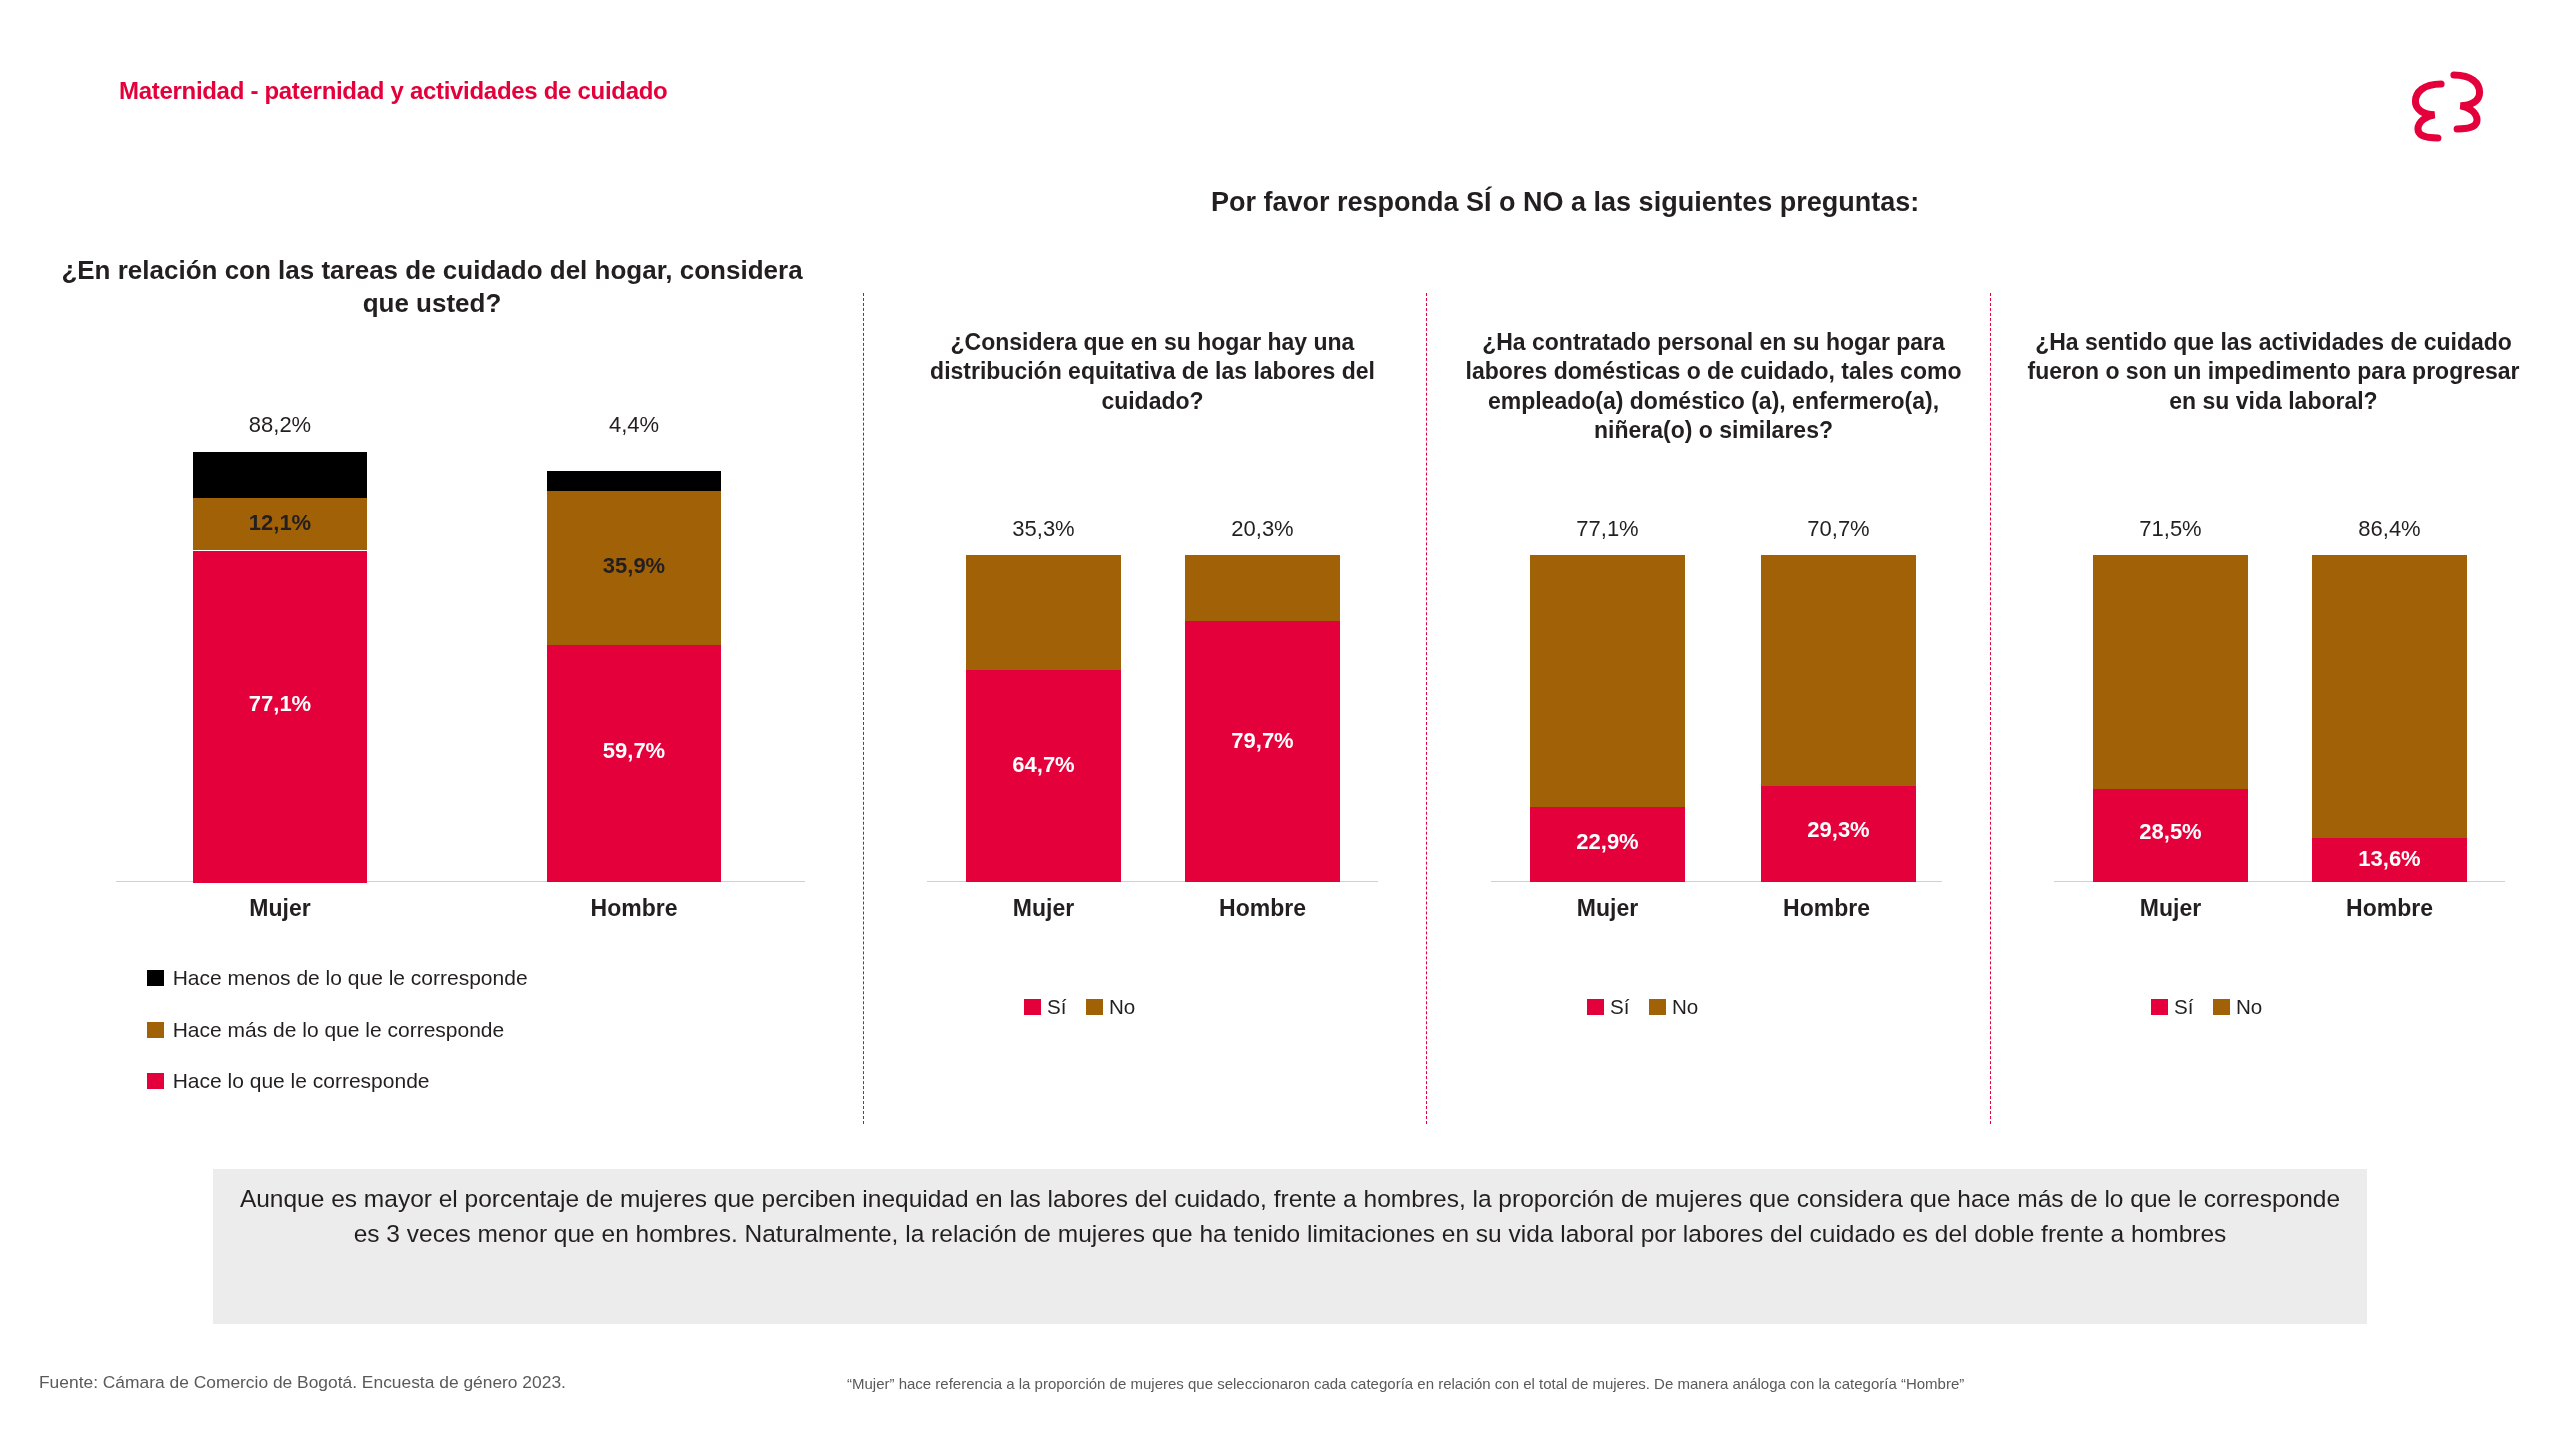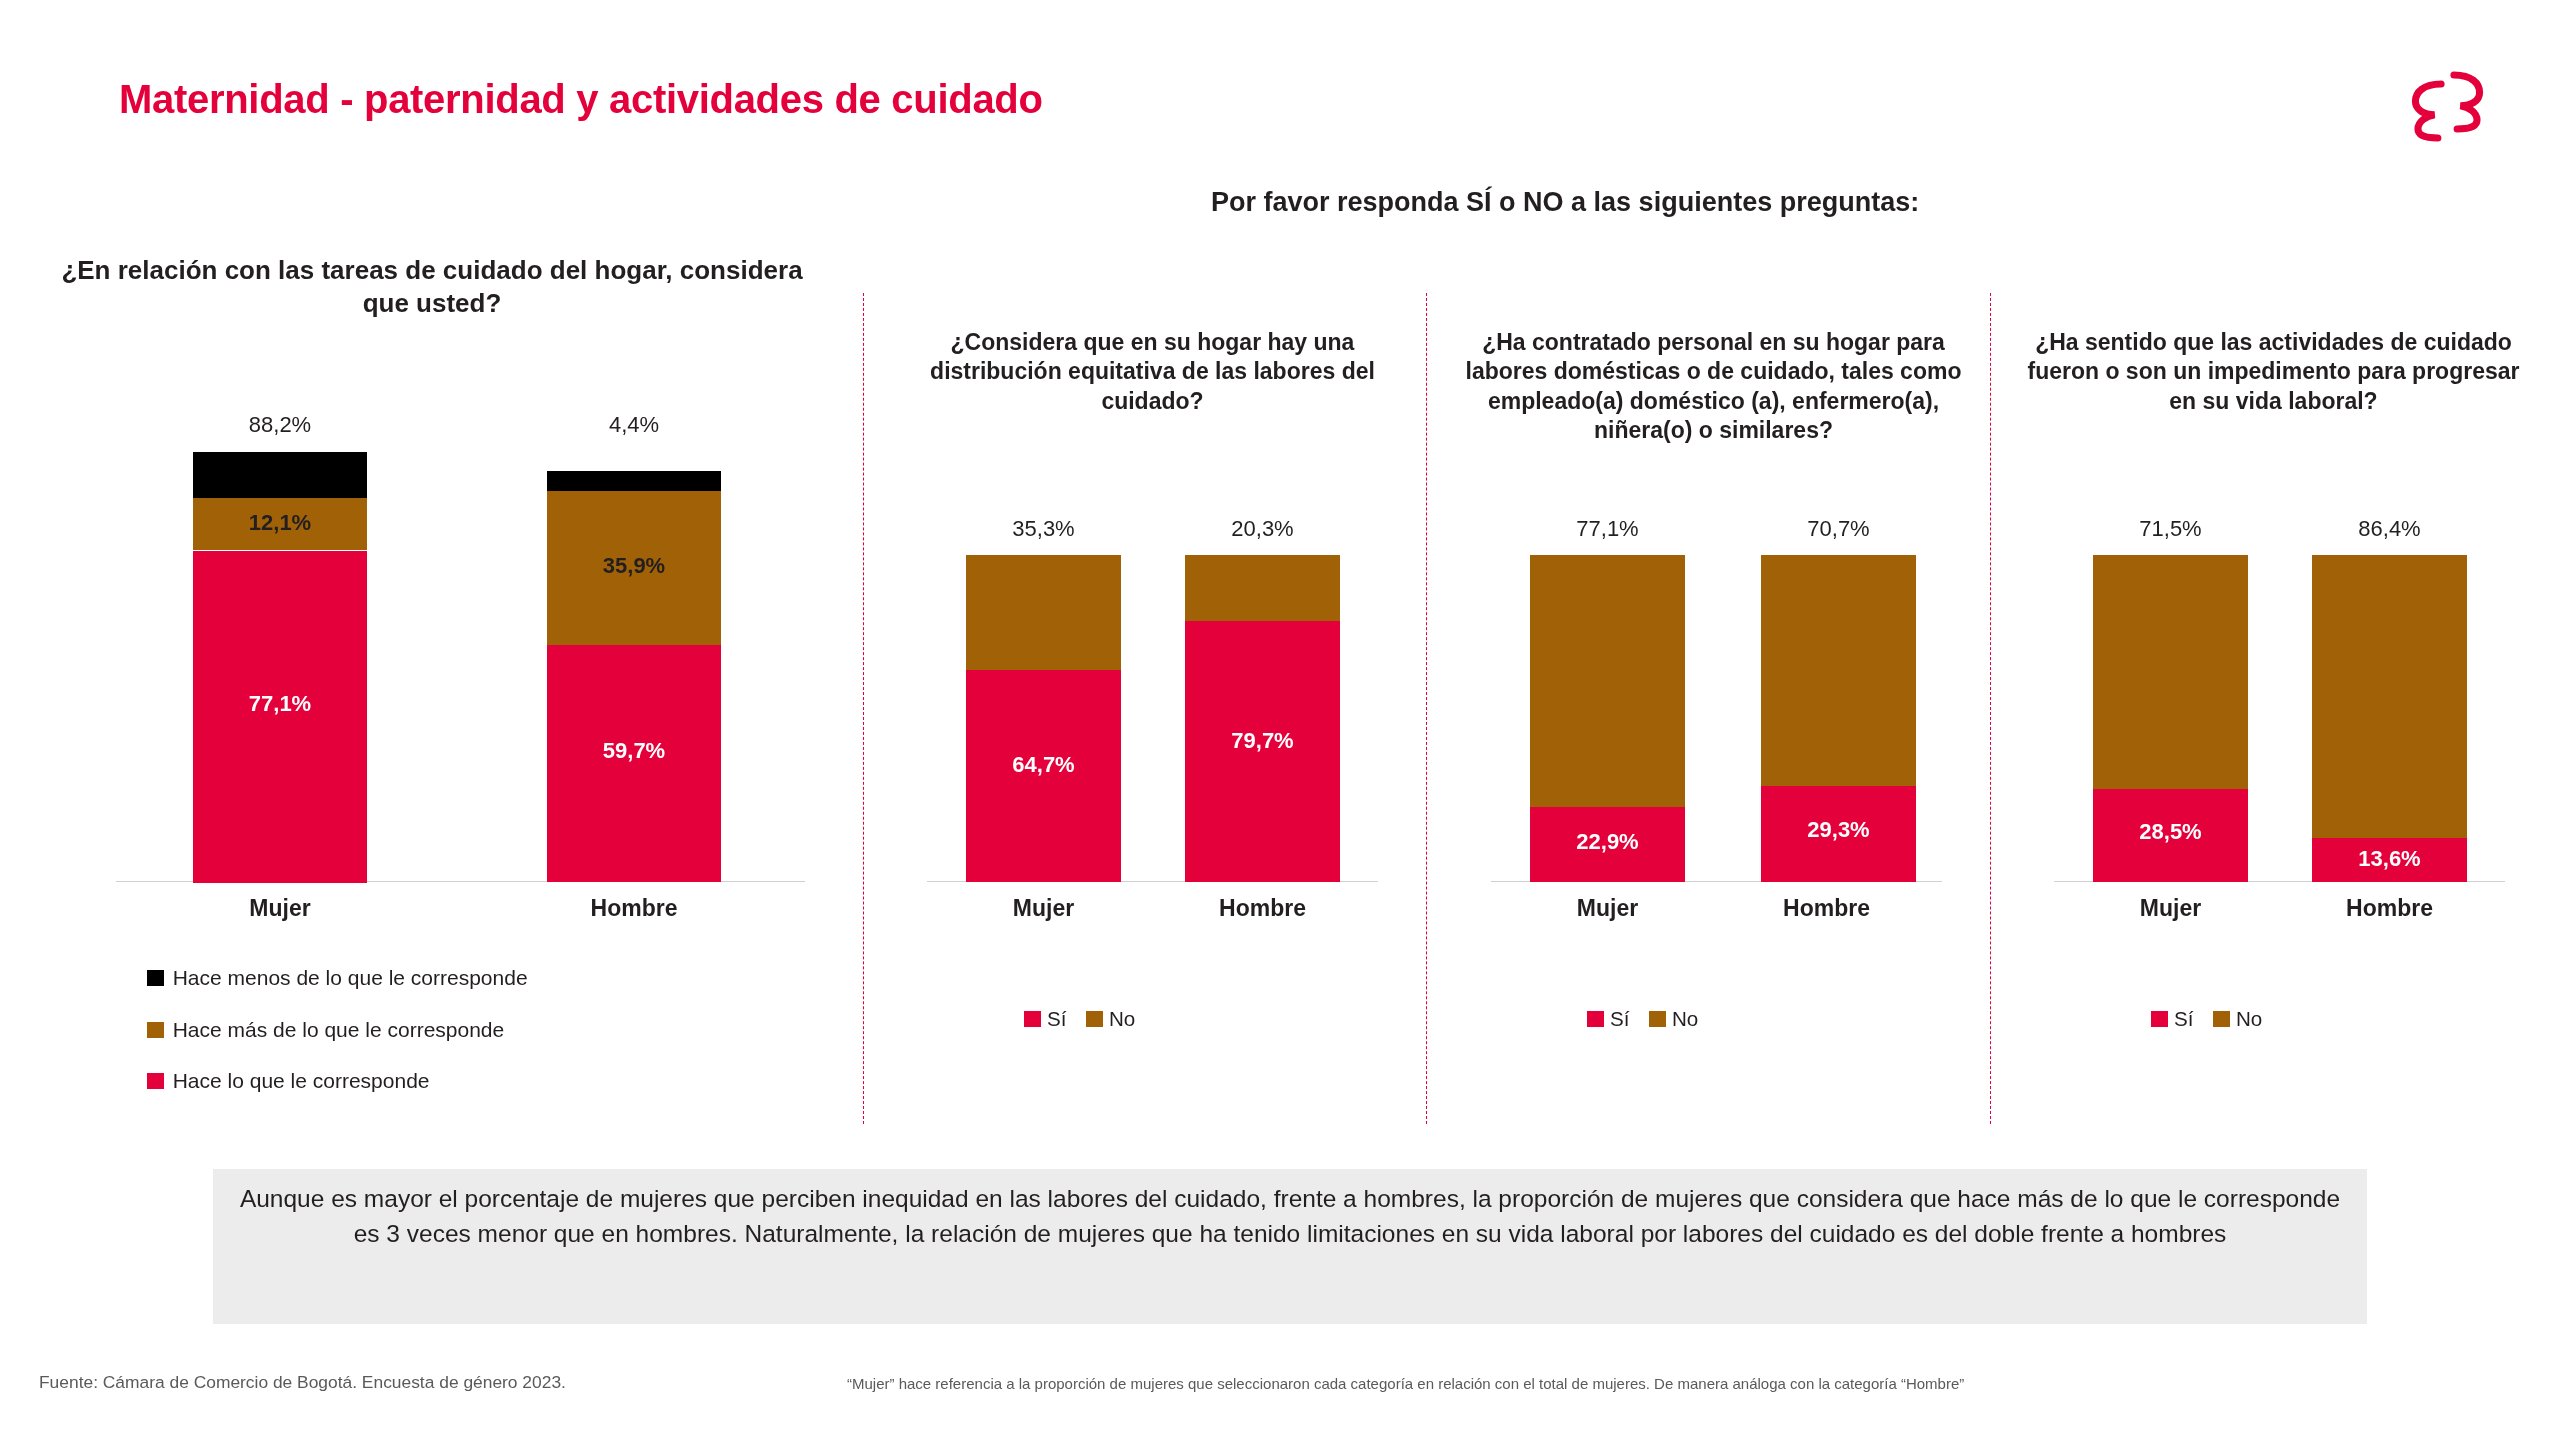--- a/index.html
+++ b/index.html
@@ -10,21 +10,21 @@
     font-family: "Liberation Sans", sans-serif;
     color: #231f20;
     position: relative;
     overflow: hidden;
   }
   .slide { position: relative; width: 2576px; height: 1449px; }
 
   
   .title {
     position: absolute; left: 119px; top: 77px;
-    font-size: 40px; font-weight: bold; color: #E4003A;
+    font-size: 24px; font-weight: bold; color: #E4003A;
     letter-spacing: -0.3px;
   }
   .logo {
     position: absolute; right: 90px; top: 71px;
     width: 77px; height: 71px;
   }
 
   .subhead {
     position: absolute; left: 1211px; top: 187px;
     font-size: 27px; font-weight: bold; color: #231f20;
@@ -59,21 +59,21 @@
 
   
   .legend-item {
     position: absolute; display: flex; align-items: center; gap: 9px;
     font-size: 21px; color: #231f20;
   }
   .swatch { width: 16.7px; height: 16.7px; display: inline-block; }
 
   .legend-inline {
     position: absolute; display: flex; align-items: center; gap: 7.7px;
-    font-size: 20.6px; color: #231f20; margin-top: 12px;
+    font-size: 20.6px; color: #231f20;
   }
   .legend-inline .pair { display: flex; align-items: center; gap: 6.4px; margin-right: 11.6px;}
 
   
   .vsep {
     position: absolute; width: 0; border-left: 1.9px dashed #E4003A;
   }
 
   
   .sm-title {

